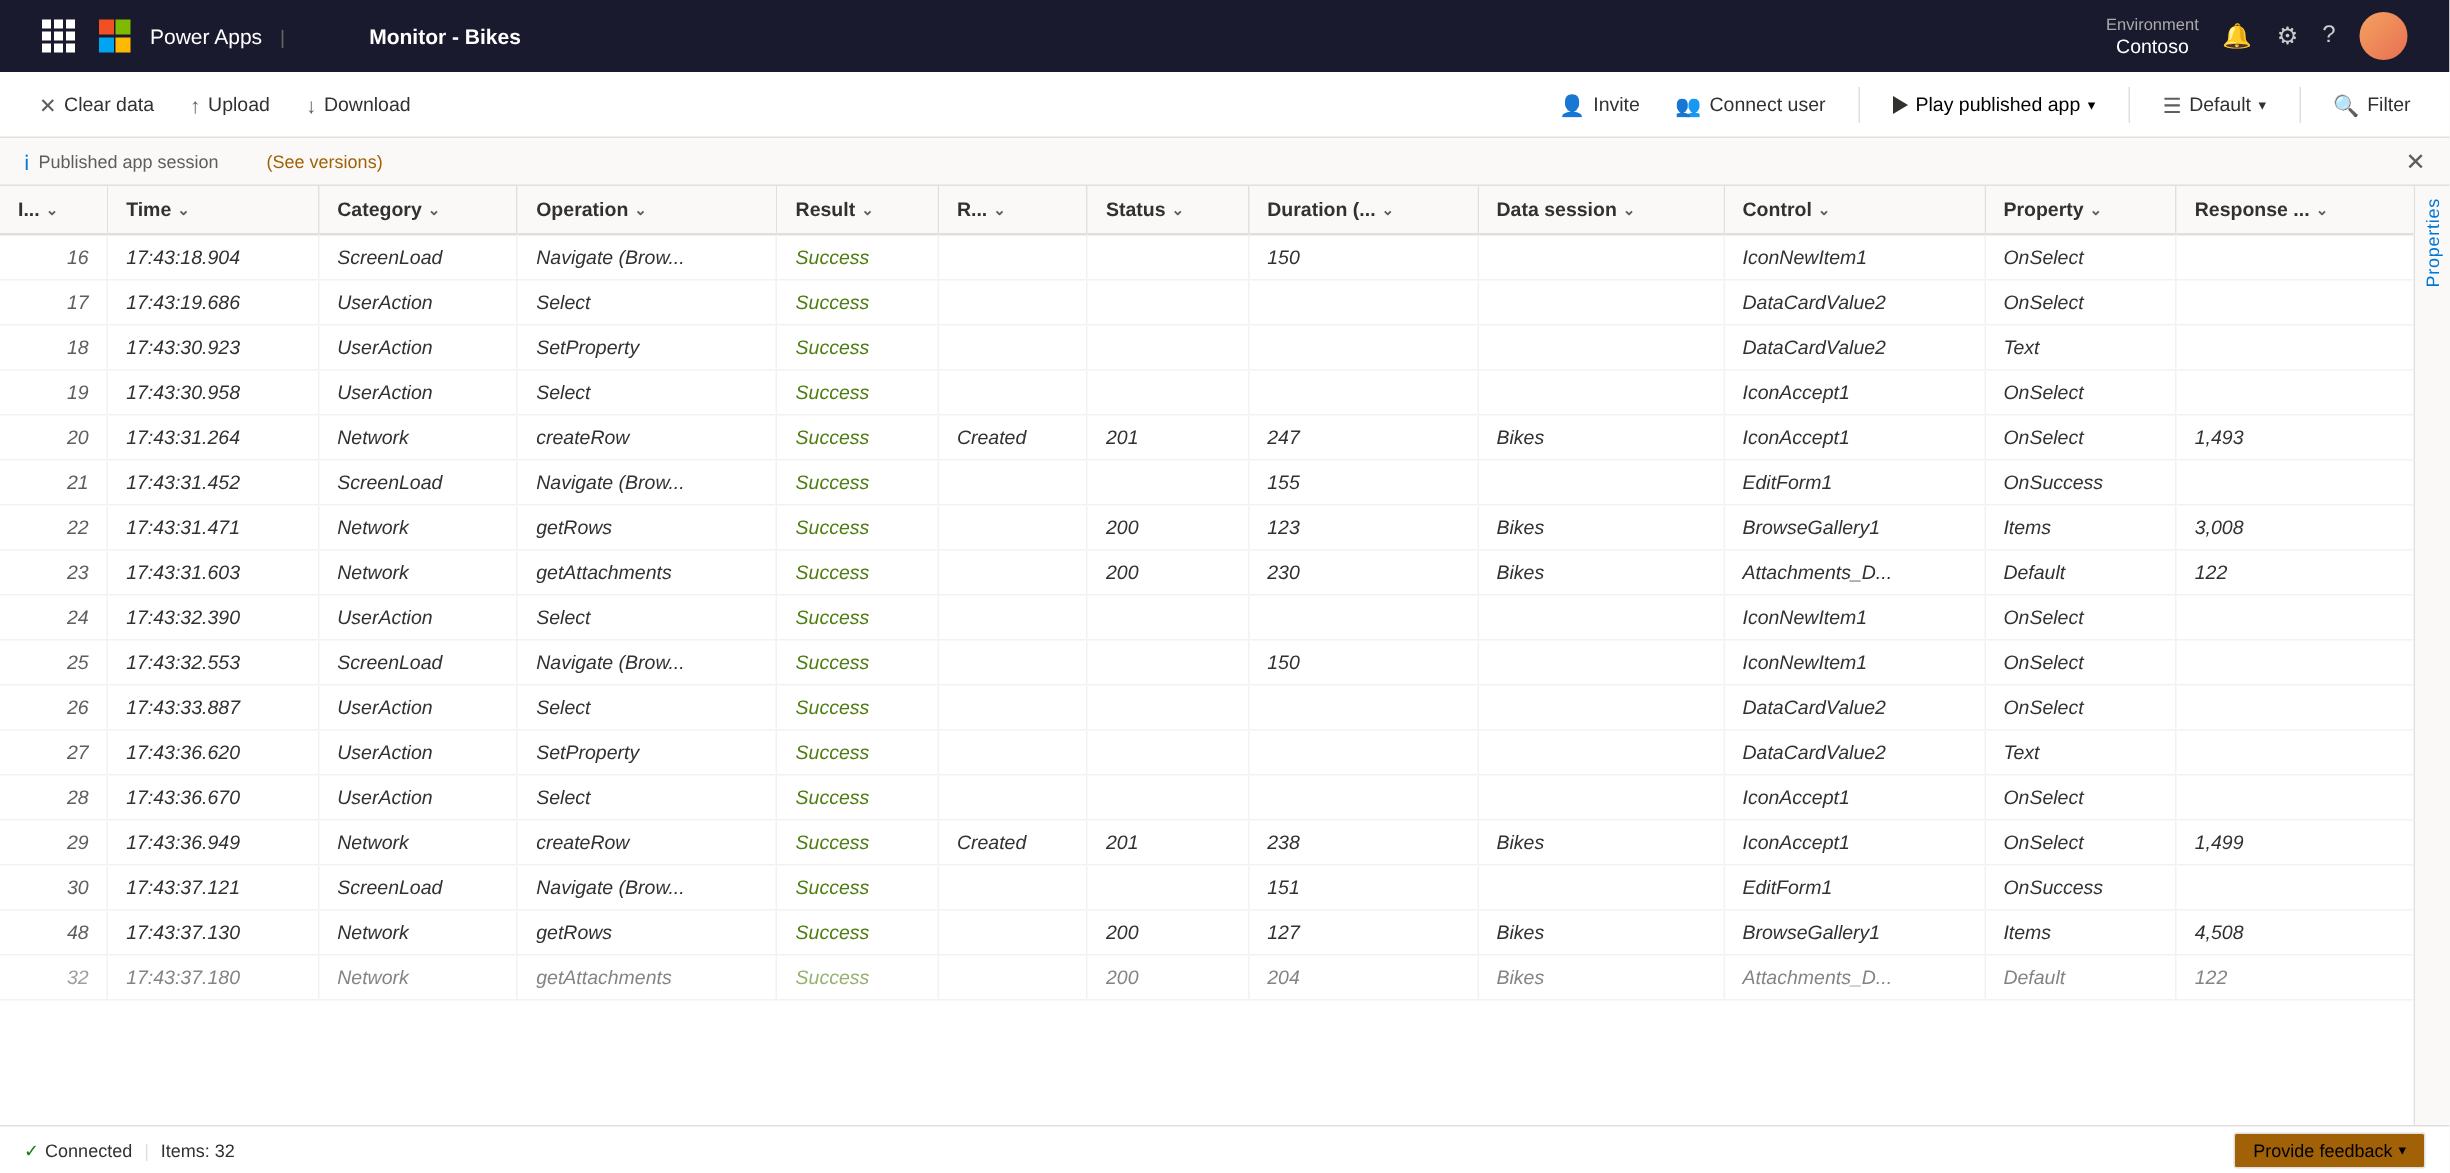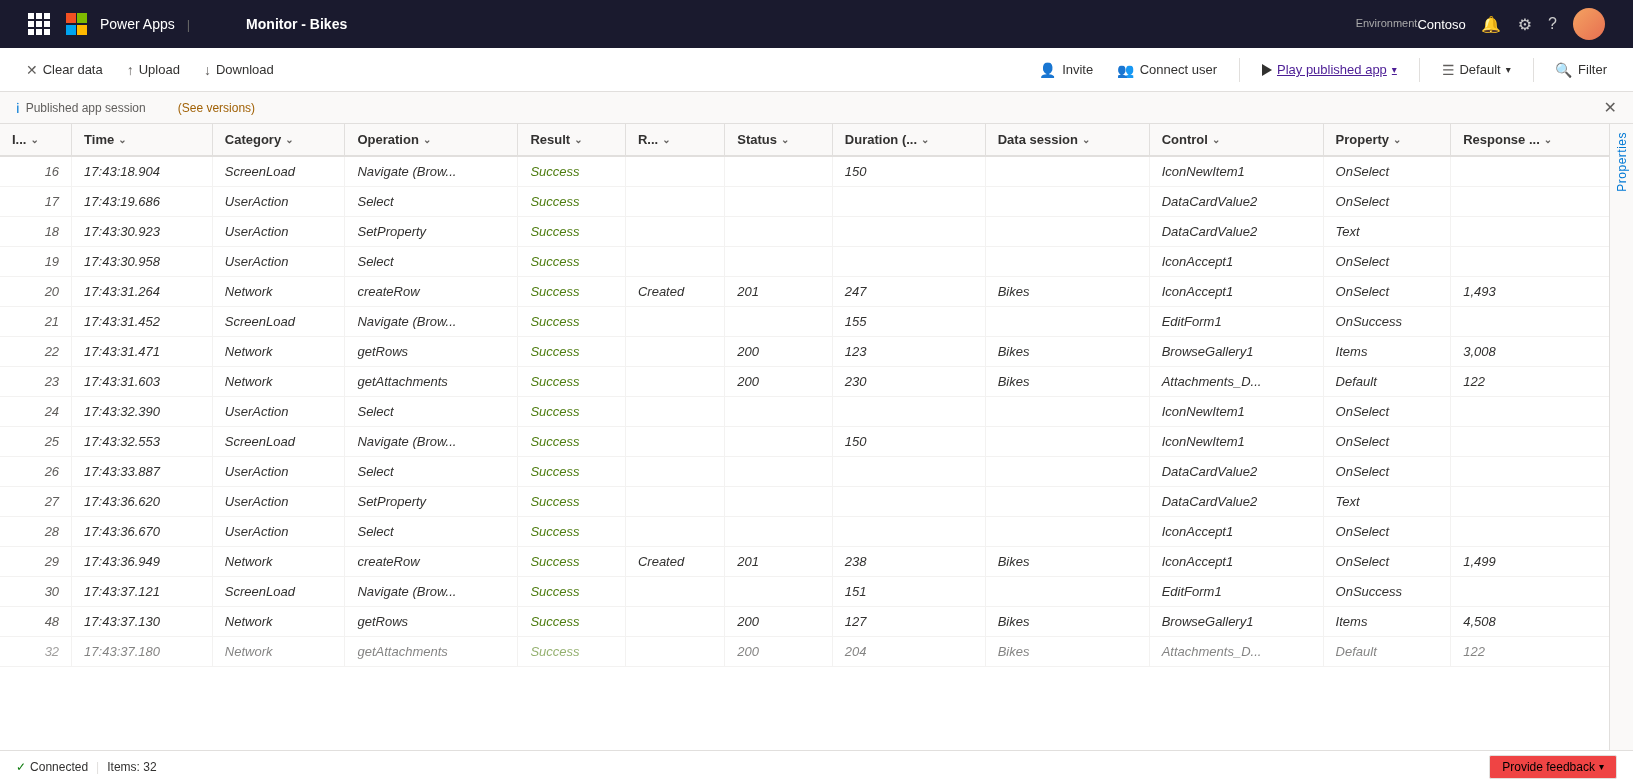--- a/index.html
+++ b/index.html
@@ -17,21 +17,21 @@
     }
     .waffle-icon { display: grid; grid-template-columns: repeat(3,6px); gap: 2px; margin-right: 4px; }
     .waffle-icon span { width: 6px; height: 6px; background: white; display: block; }
     .ms-logo { display: flex; gap: 1px; width: 22px; height: 22px; flex-wrap: wrap; }
     .ms-logo .r { width: 10px; height: 10px; }
     .ms-logo .r1 { background: #f25022; }
     .ms-logo .r2 { background: #7fba00; }
     .ms-logo .r3 { background: #00a4ef; }
     .ms-logo .r4 { background: #ffb900; }
     .title-bar-right { margin-left: auto; display: flex; align-items: center; gap: 16px; }
-    .env-info { display: flex; flex-direction: row; align-items: flex-start; font-size: 11px; color: #ccc; }
+    .env-info { display: flex; flex-direction: column; align-items: center; font-size: 11px; color: #ccc; }
     .title-icon { color: #ccc; font-size: 16px; cursor: pointer; }
     .avatar { width: 32px; height: 32px; border-radius: 50%; background: linear-gradient(135deg, #f4a261, #e76f51); }
 
     
     .toolbar {
       background: white;
       border-bottom: 1px solid #e1dfdd;
       display: flex;
       align-items: center;
       height: 44px;
@@ -40,21 +40,21 @@
     }
     .toolbar-btn {
       display: flex; align-items: center; gap: 5px;
       padding: 6px 10px; border: none; background: none;
       color: #323130; cursor: pointer; font-size: 13px; border-radius: 2px;
     }
     .toolbar-btn .icon { font-size: 14px; color: #605e5c; }
     .toolbar-separator { width: 1px; height: 24px; background: #e1dfdd; margin: 0 8px; }
     .toolbar-right { margin-left: auto; display: flex; align-items: center; gap: 4px; }
     .toolbar-right .toolbar-btn { color: #323130; }
-    .play-btn { display: flex; align-items: center; gap: 5px; padding: 6px 10px; border: none; background: none; color: #4c1d95; cursor: pointer; font-size: 13px; border-radius: 2px; text-decoration: underline; }
+    .play-btn { display: flex; align-items: center; gap: 5px; padding: 6px 10px; border: none; background: none; color: #000000; cursor: pointer; font-size: 13px; border-radius: 2px; }
     .play-btn .play-tri { width: 0; height: 0; border-style: solid; border-width: 6px 0 6px 10px; border-color: transparent transparent transparent #323130; }
 
     
     .info-bar {
       background: #faf9f8;
       border-bottom: 1px solid #e1dfdd;
       display: flex;
       align-items: center;
       height: 32px;
       padding: 0 16px;
@@ -122,21 +122,21 @@
       height: 32px;
       padding: 0 16px;
       font-size: 12px;
       color: #323130;
     }
     .connected-dot { color: #107c10; margin-right: 4px; }
     .feedback-btn {
       margin-left: auto;
       display: flex; align-items: center; gap: 4px;
       padding: 4px 12px; border: 1px solid #e1dfdd;
-      background: #ef4444; cursor: pointer; font-size: 12px;
+      background: #a16207; cursor: pointer; font-size: 12px;
       border-radius: 2px;
     }
 
     
     .table-container::-webkit-scrollbar { width: 8px; height: 8px; }
     .table-container::-webkit-scrollbar-track { background: #f3f2f1; }
     .table-container::-webkit-scrollbar-thumb { background: #c8c8c8; border-radius: 4px; }
 
     .partial-row td { opacity: 0.6; }
   </style>

